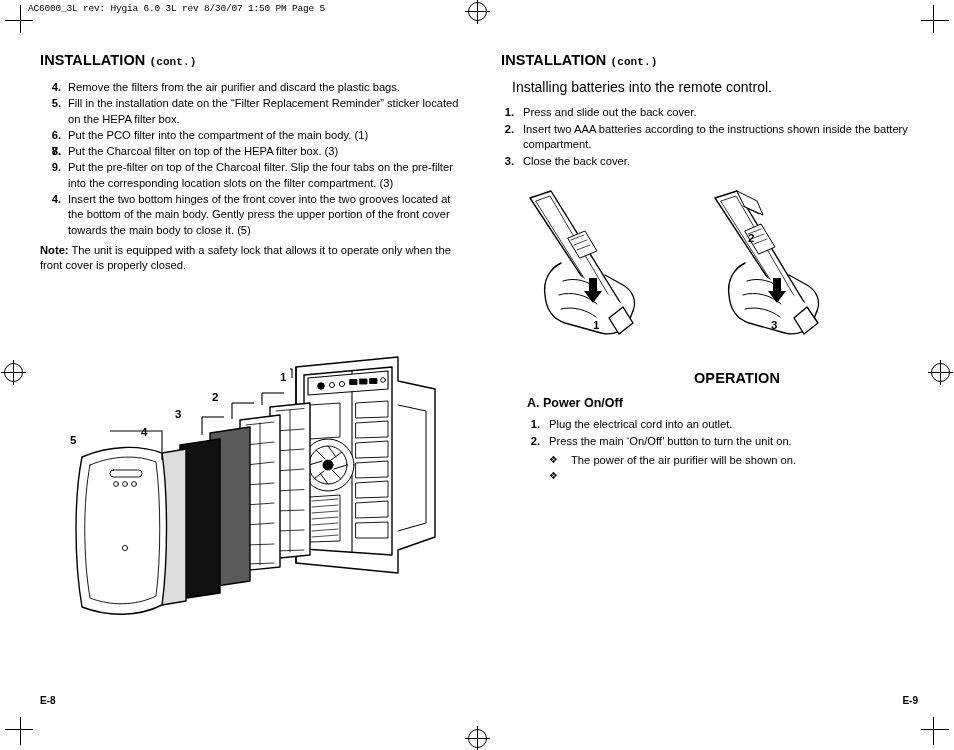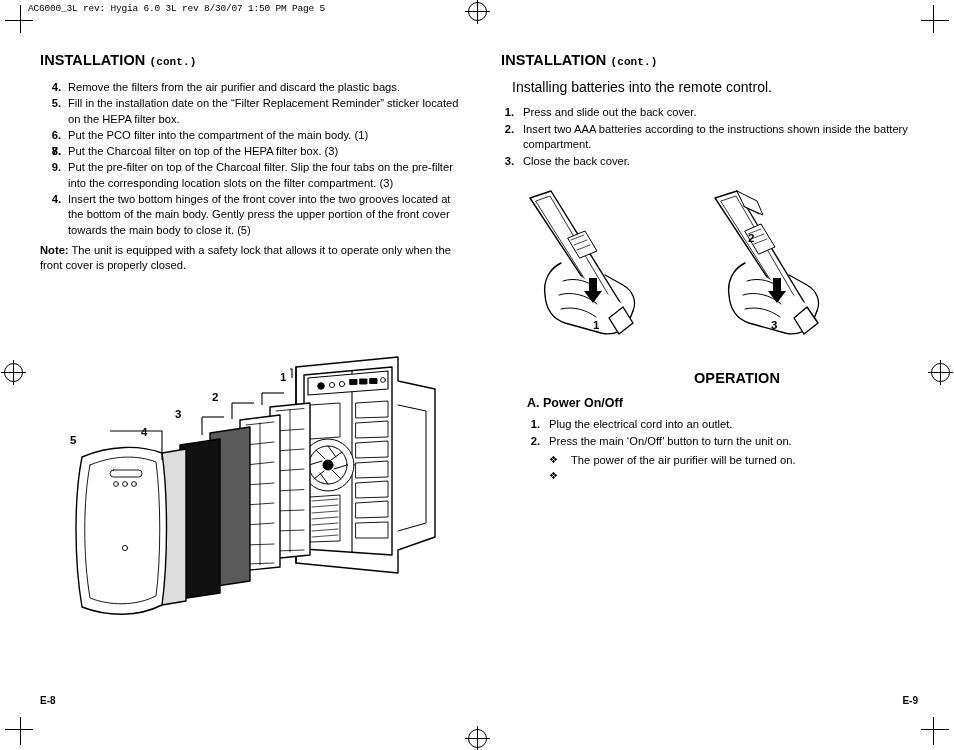--- a/index.html
+++ b/index.html
@@ -383,20 +383,20 @@
   <div class="lbl" style="position:absolute; left:771px; top:319px;">3</div>
 
   <div style="position:absolute; left:501px; top:370px; width:420px;margin-left:26px;">
     <h2 class="sect center">OPERATION</h2>
     <h3 class="sub">A. Power On/Off</h3>
     <ol class="num rt">
       <li><span class="mk">1.</span><span>Plug the electrical cord into an outlet.</span></li>
       <li><span class="mk">2.</span><span>Press the main ‘On/Off’ button to turn the unit on.</span></li>
     </ol>
     <ul class="diamond" style="margin-left:22px;">
-      <li><span class="dm">❖</span><span>The power of the air purifier will be turned on.</span></li>
+      <li><span class="dm">❖</span><span>The power of the air purifier will be shown on.</span></li>
       <li><span class="dm">❖</span></li>
     </ul>
   </div>
 
   <div class="folio right">E-9</div>
 
 </div>
 
 </body></html>

